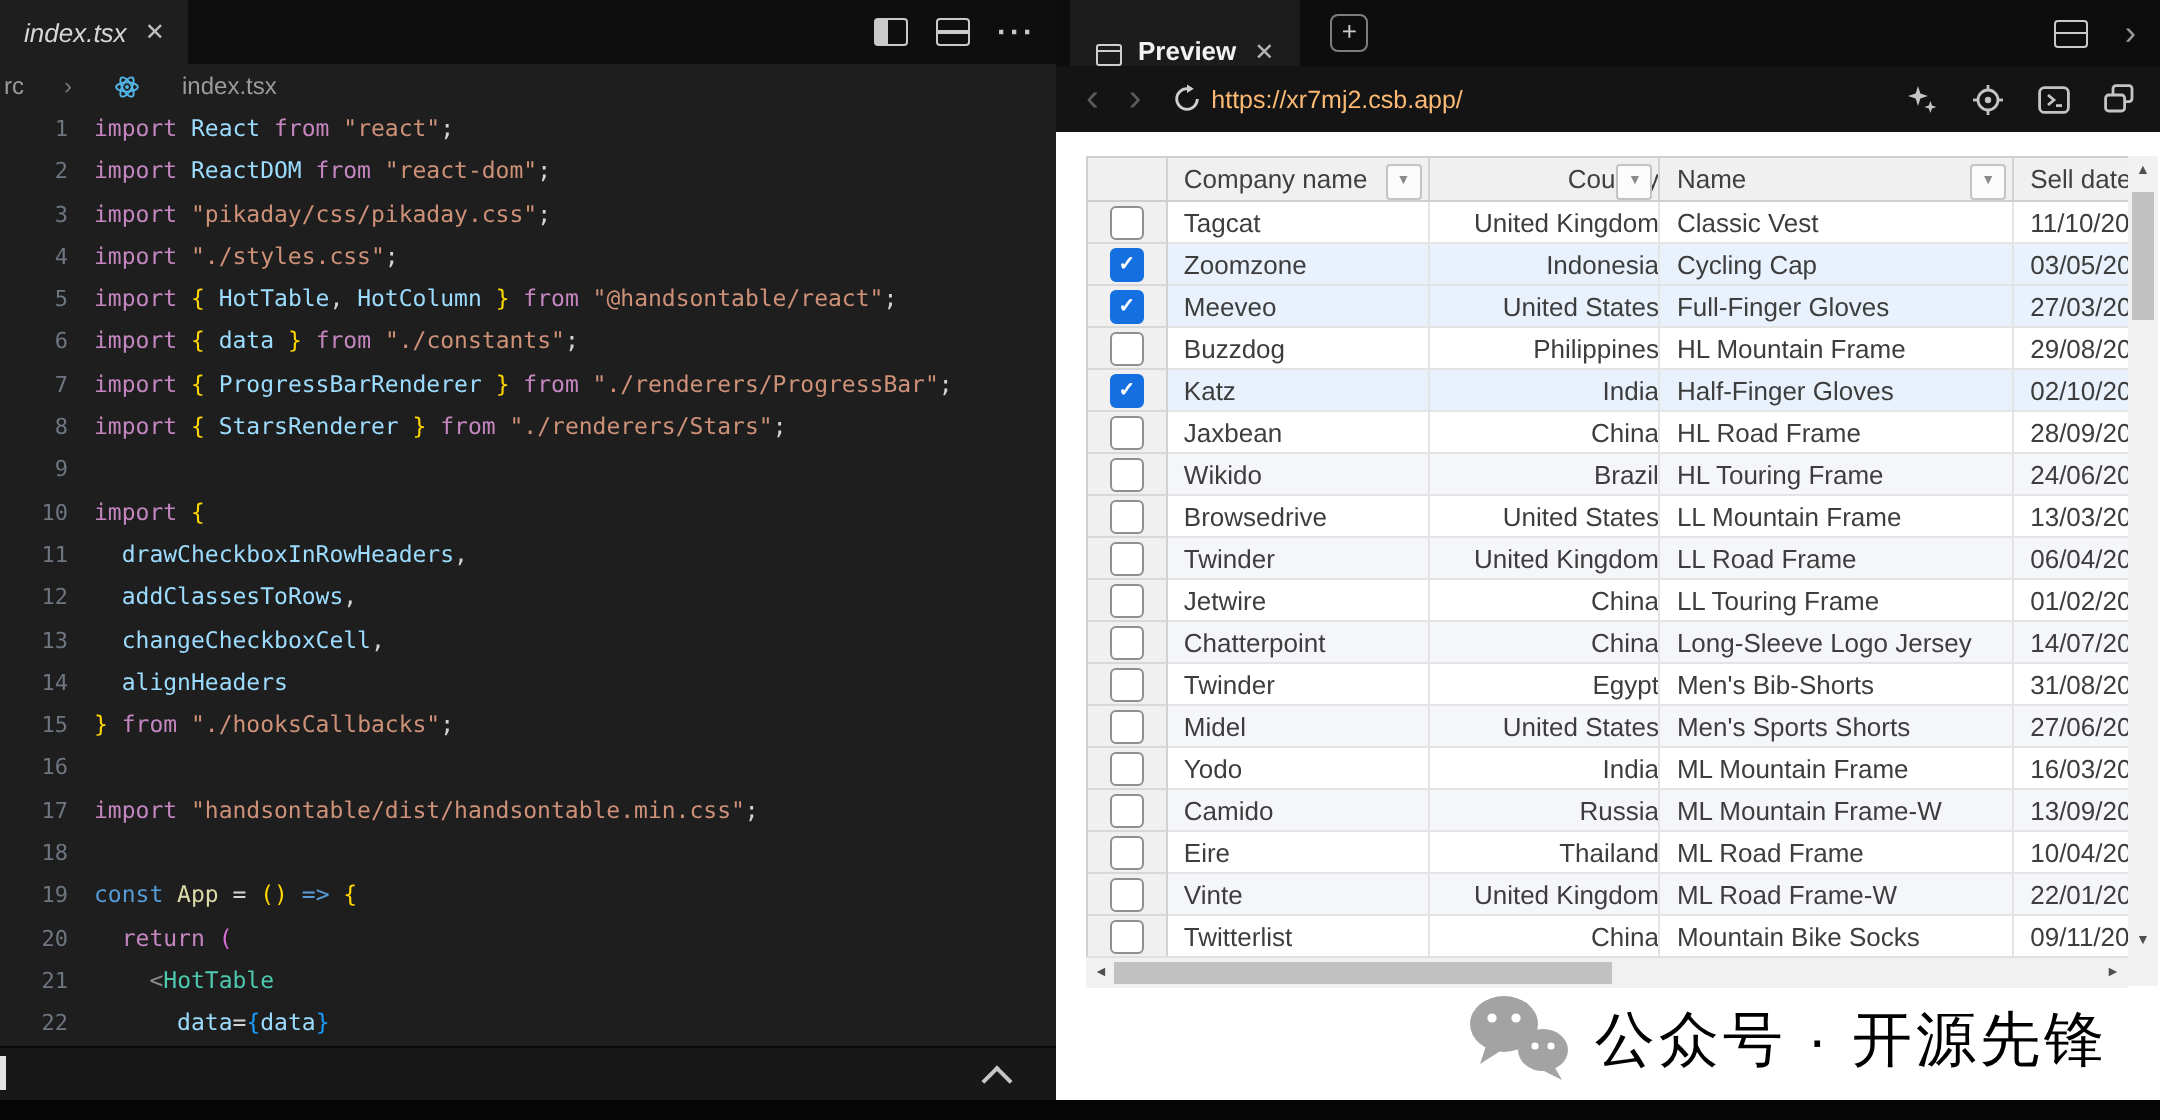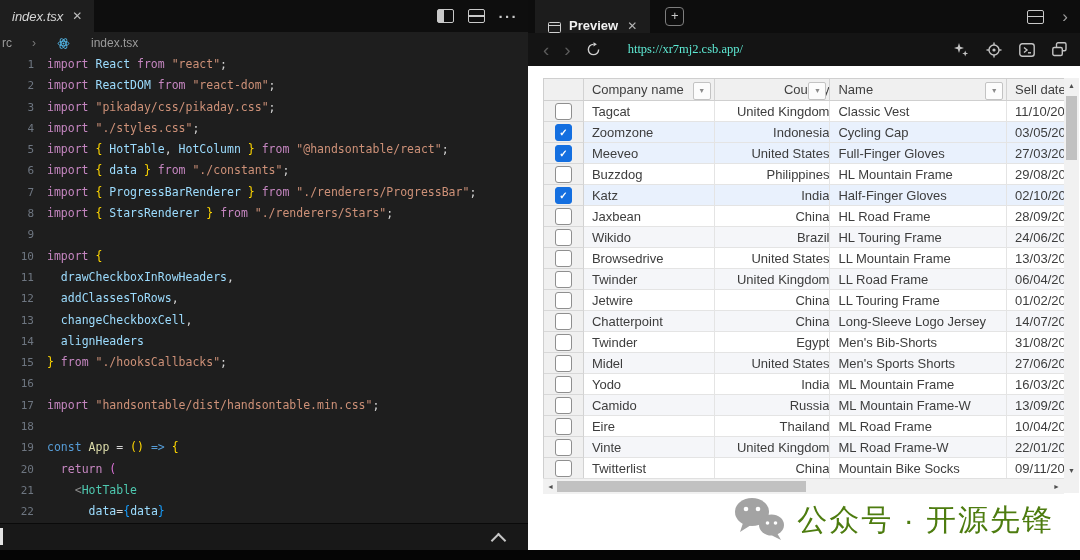--- a/index.html
+++ b/index.html
@@ -49,21 +49,21 @@
   .ptab-close{color:#b5b5b5;font-size:12px;margin-left:1px;}
   .add-tab{width:17px;height:17px;border:1.3px solid #7d7d7d;border-radius:4px;color:#c9c9c9;font-size:13px;
            line-height:15px;text-align:center;margin-left:15px;cursor:pointer;}
   .ptabbar-icons{position:absolute;right:12px;display:flex;gap:18px;align-items:center;}
   .chev-right{color:#9c9c9c;font-size:17px;line-height:1;}
 
   .ptoolbar{position:absolute;top:33px;left:0;right:0;height:33px;background:#141414;display:flex;align-items:center;}
   .nav{cursor:pointer;}
   .nav.back,.nav.fwd{color:#5c5c5c;font-size:19px;margin-left:15px;line-height:1;}
   .nav.refresh{margin-left:15px;display:inline-flex;}
-  .url{color:#5eead4;font-size:12.5px;margin-left:27px;font-family:Liberation Serif, serif;}
+  .url{color:#fdba74;font-size:12.5px;margin-left:5px;}
   .ptoolbar-icons{position:absolute;right:13px;display:flex;gap:17px;align-items:center;}
   .ptoolbar-icons span{display:inline-flex;cursor:pointer;}
 
   .pcontent{position:absolute;top:66px;left:0;right:0;height:544px;background:#fff;}
 
   
   .htable{position:absolute;left:15px;top:12px;width:521px;overflow:hidden;
           border-top:1px solid #cfcfcf;border-left:1px solid #cfcfcf;box-sizing:border-box;}
   .thead{display:flex;height:22px;}
   .th,.td{box-sizing:border-box;}
@@ -89,21 +89,21 @@
   .hscroll{position:absolute;left:15px;top:412px;width:521px;height:15px;background:#f1f1f1;border-top:1px solid #e0e0e0;}
   .sb-corner{position:absolute;left:536px;top:412px;width:15px;height:15px;background:#f1f1f1;}
   .sb-btn{position:absolute;color:#4f4f4f;font-size:7px;width:15px;height:15px;display:flex;align-items:center;justify-content:center;cursor:pointer;}
   .sb-btn.up{top:0;left:0;}  .sb-btn.down{bottom:0;left:0;}
   .sb-btn.left{left:0;top:0;} .sb-btn.right{right:0;top:0;}
   .vthumb{position:absolute;left:2px;top:18px;width:11px;height:64px;background:#c1c1c1;cursor:pointer;}
   .hthumb{position:absolute;left:14px;top:2px;width:249px;height:11px;background:#c1c1c1;cursor:pointer;}
 
   
   .watermark{position:absolute;right:26px;top:430px;display:flex;align-items:center;gap:12px;}
-  .wm-text{font-size:30px;color:#4d7c0f;letter-spacing:2px;}
+  .wm-text{font-size:30px;color:#000000;letter-spacing:2px;}
 
   .bottom-strip{position:absolute;left:0;bottom:0;width:1080px;height:10px;background:#050505;}
 </style>
 </head>
 <body>
 
 <div id="app">
 
   <div class="editor-pane">
     <div class="tabbar">

